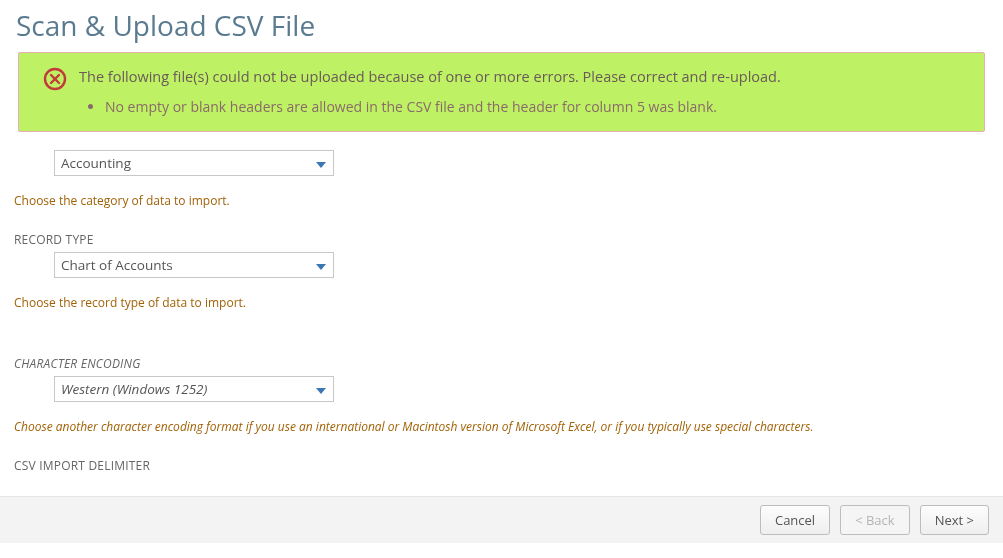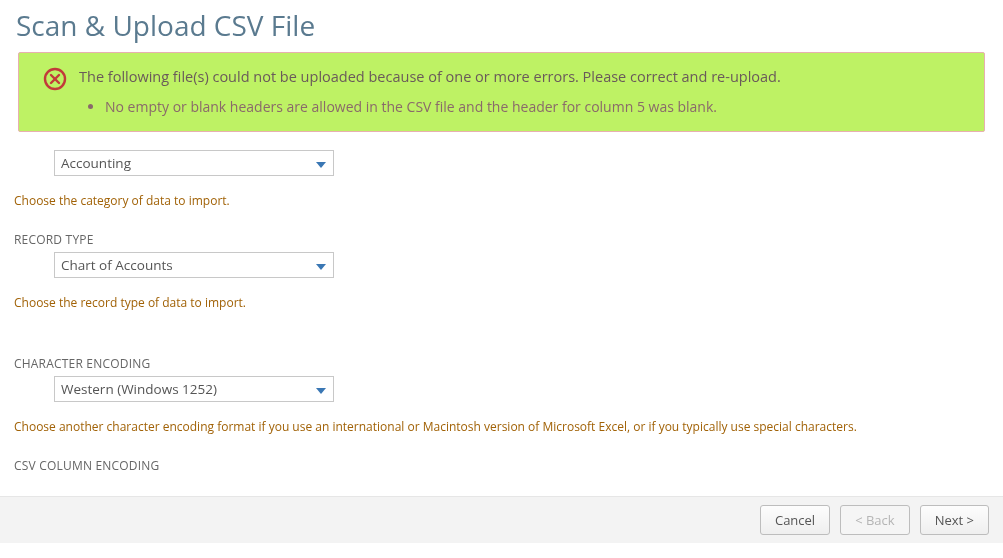--- a/index.html
+++ b/index.html
@@ -45,20 +45,21 @@
   .alert ul li {
     color: #8a6a6a;
     font-size: 14px;
     line-height: 1.5;
   }
   .field-block {
     margin: 0 0 22px 4px;
   }
   .field-block.extra-gap {
     margin-top: 44px;
+    font-style: italic;
   }
   .field-label {
     font-size: 12px;
     color: #666;
     letter-spacing: 0.2px;
     margin-bottom: 4px;
   }
   .select-wrap {
     position: relative;
     width: 280px;
@@ -164,21 +165,21 @@
       <span class="select-caret">
         <svg width="10" height="6" viewBox="0 0 10 6">
             <path d="M0 0 L5 6 L10 0 Z" fill="#3a77b4"></path>
           </svg>
       </span>
     </div>
     <div class="help-text">Choose another character encoding format if you use an international or Macintosh version of Microsoft Excel, or if you typically use special characters.</div>
   </div>
 
   <div class="field-block">
-    <div class="field-label">CSV COLUMN ENCODING</div>
+    <div class="field-label">CSV IMPORT DELIMITER</div>
   </div>
 </div>
 
 <div class="footer">
   <button class="btn">Cancel</button>
   <button class="btn disabled">&lt; Back</button>
   <button class="btn">Next &gt;</button>
 </div>
 
 </body></html>

